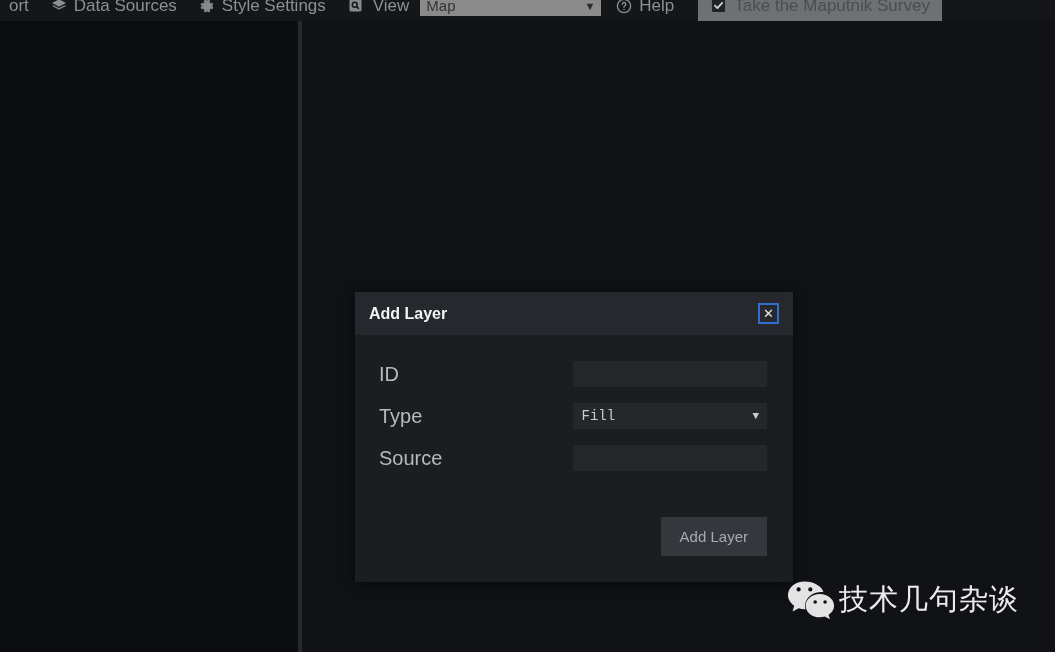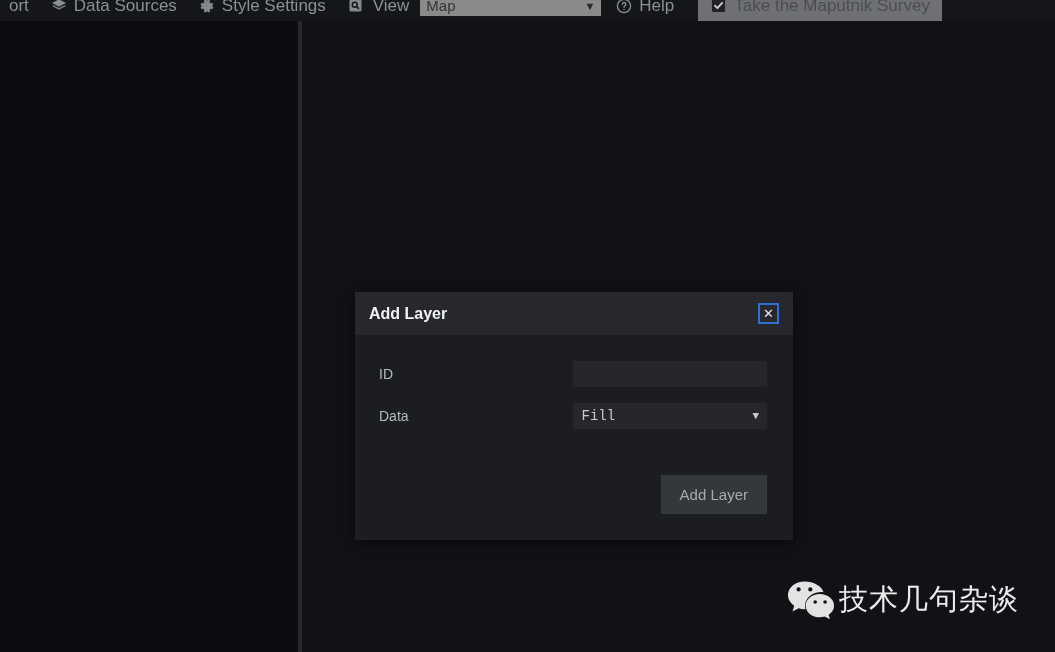--- a/index.html
+++ b/index.html
@@ -141,21 +141,21 @@
     padding: 18px 26px 22px 24px;
   }
   .form-row {
     display: flex;
     align-items: center;
     height: 42px;
   }
   .form-label {
     width: 195px;
     color: #b7babd;
-    font-size: 14px;
+    font-size: 20px;
   }
   .form-control {
     width: 194px;
     height: 26px;
     background: #25272b;
     border: none;
     color: #c8cace;
     font-family: "Liberation Sans", sans-serif;
     font-size: 14px;
     padding: 0 8px;
@@ -280,27 +280,31 @@
     </div>
 
     <div id="modal-body">
 
       <div class="form-row">
         <span class="form-label">ID</span>
         <input class="form-control" type="text" value="" style="">
       </div>
 
       <div class="form-row">
-        <span class="form-label">Data</span>
+        <span class="form-label">Type</span>
         <div class="form-control select">
           <span>Fill</span>
           <span class="sel-arrow">▼</span>
         </div>
       </div>
 
+      <div class="form-row">
+        <span class="form-label">Source</span>
+        <input class="form-control" type="text" value="" style="">
+      </div>
 
 
     </div>
 
     <div id="modal-footer">
       <button id="add-layer-btn">Add Layer</button>
     </div>
   </div>
 
   <div id="watermark">

